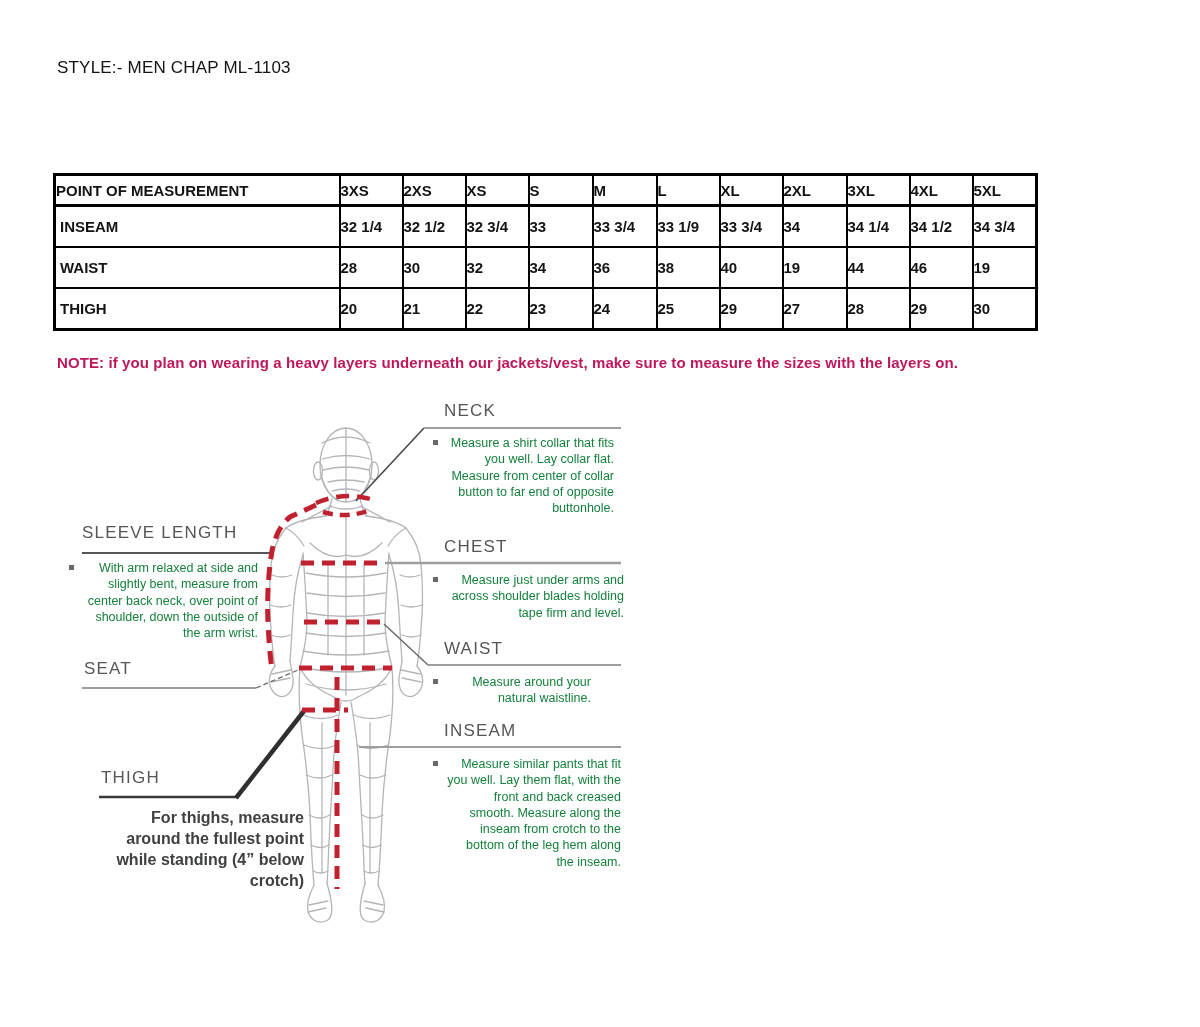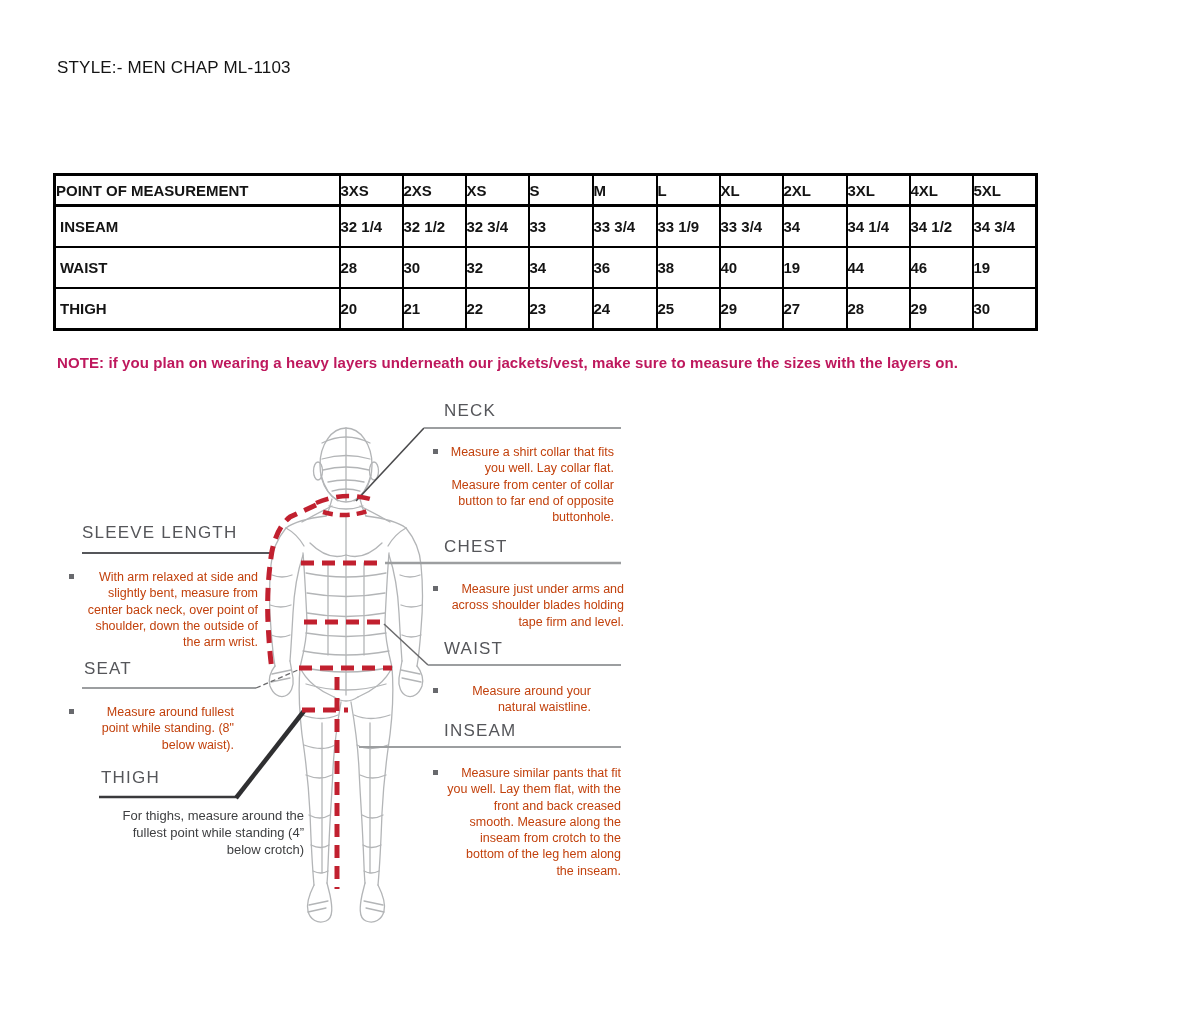--- a/index.html
+++ b/index.html
@@ -39,31 +39,30 @@
   
   .diagram{position:absolute;left:64px;top:393px;width:575px;height:548px;text-align:right;}
   .diagram svg{position:absolute;left:0;top:0;}
   .dg-heading{
     position:absolute;
     font-size:17px;color:#55565a;letter-spacing:1.2px;font-weight:400;
     white-space:nowrap;
   }
   .dg-text{
     position:absolute;
-    font-size:12.5px;line-height:1.3;color:#c2410c;
+    font-size:12.5px;line-height:1.3;color:#15803d;
     padding-left:14px;
-    margin-top:9px;
   }
   .dg-text::before{
     content:"";position:absolute;left:1px;top:5px;
     width:5px;height:5px;background:#68696d;
   }
   .dg-desc{
     position:absolute;
-    font-size:13px;line-height:1.32;color:#3f4042;
+    font-size:16px;line-height:1.32;color:#3f4042;font-weight:bold;
   }
 </style>
 </head>
 <body>
 
 <div class="page">
 
   <div class="doc-title">STYLE:- MEN CHAP ML-1103</div>
 
   <table class="size-table">
@@ -270,21 +269,20 @@
     <div class="dg-heading" style="left:18px;top:130px">SLEEVE LENGTH</div>
     <div class="dg-text" style="left:4px;top:167px;width:176px">With arm relaxed at side and slightly bent, measure from center back neck, over point of shoulder, down the outside of the arm wrist.</div>
 
     <div class="dg-heading" style="left:380px;top:144px">CHEST</div>
     <div class="dg-text" style="left:368px;top:179px;width:178px">Measure just under arms and across shoulder blades holding tape firm and level.</div>
 
     <div class="dg-heading" style="left:380px;top:246px">WAIST</div>
     <div class="dg-text" style="left:368px;top:281px;width:145px">Measure around your natural waistline.</div>
 
     <div class="dg-heading" style="left:20px;top:266px">SEAT</div>
-    <div class="dg-text" style="left:4px;top:302px;width:152px">Measure around fullest point while standing. (8" below waist).</div>
 
     <div class="dg-heading" style="left:380px;top:328px">INSEAM</div>
     <div class="dg-text" style="left:368px;top:363px;width:175px">Measure similar pants that fit you well. Lay them flat, with the front and back creased smooth. Measure along the inseam from crotch to the bottom of the leg hem along the inseam.</div>
 
     <div class="dg-heading" style="left:37px;top:375px">THIGH</div>
     <div class="dg-desc" style="left:35px;top:414px;width:205px">For thighs, measure around the fullest point while standing (4” below crotch)</div>
 
   </div>
 </div>
 

